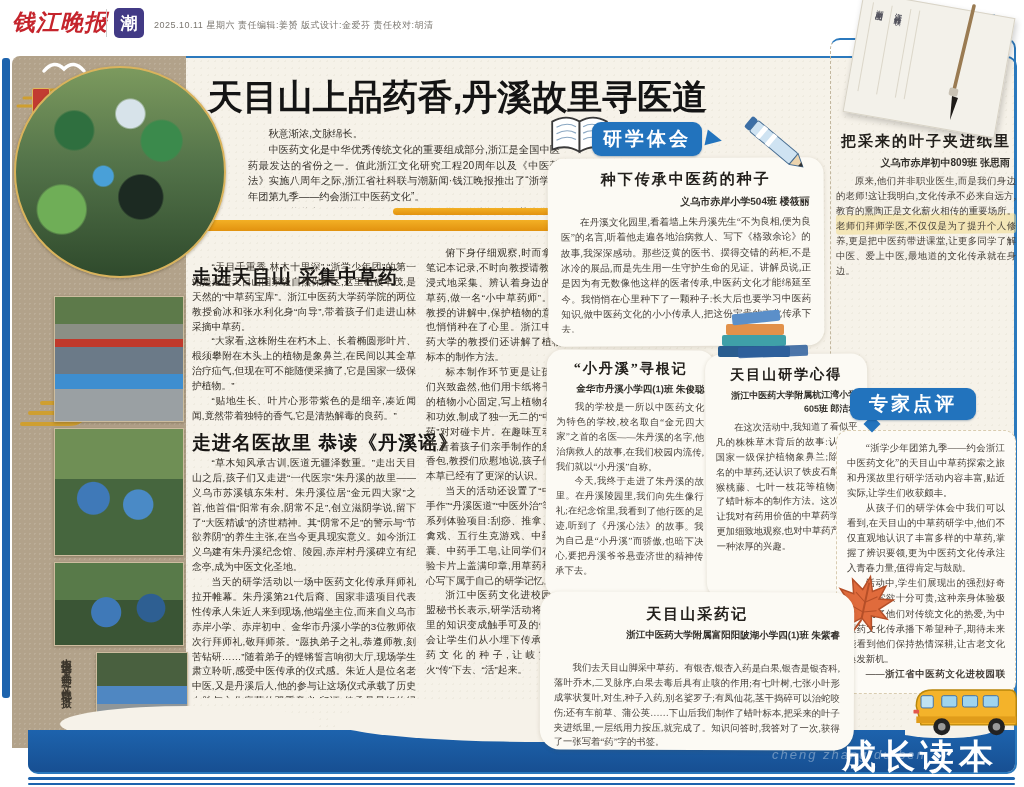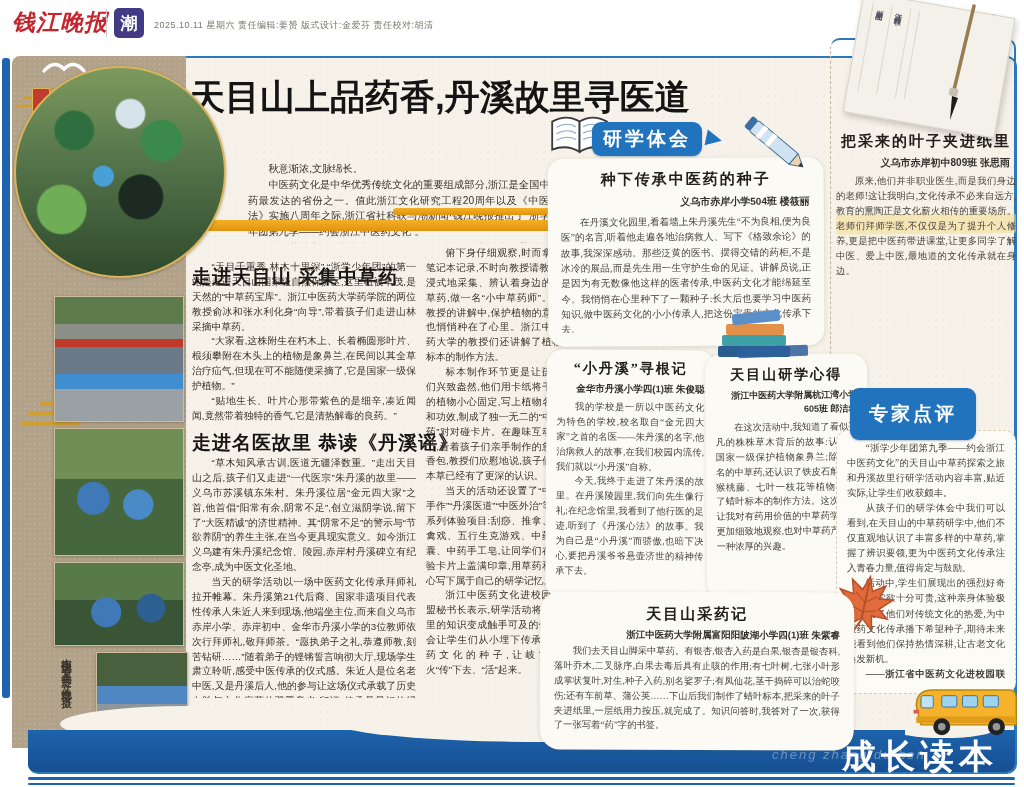--- a/index.html
+++ b/index.html
@@ -28,22 +28,22 @@
   .tan{background:#b2a28a;border-radius:8px 0 0 0;
        background-image:radial-gradient(rgba(255,255,255,.12) 1px,transparent 1px);background-size:5px 5px;}
   .bluebar{background:#1d63ad;border-radius:3px;}
   .photo{border:1px solid #cdbd9f;box-shadow:0 1px 3px rgba(60,45,20,.35);}
   .circlephoto{border-radius:50%;border:2px solid #d9b35c;}
   .seal{background:#c23b31;border:1px solid #e0b95e;border-radius:2px;}
   .credit{writing-mode:vertical-rl;font-size:10.5px;font-weight:700;color:#3c362c;letter-spacing:2px;}
   .caption{font-size:7.5px;line-height:1.25;color:#504a3f;}
   
   .kicker{font-size:16px;font-weight:700;color:#3a3a3a;text-align:center;letter-spacing:.5px;}
-  .headline{font-size:35px;font-weight:900;color:#141414;text-align:left;letter-spacing:0;}
-  .intro{font-size:10.2px;line-height:1.55;text-align:justify;color:#35312b;margin-top:35px;}
+  .headline{font-size:35px;font-weight:900;color:#141414;text-align:center;letter-spacing:0;}
+  .intro{font-size:10.2px;line-height:1.55;text-align:justify;color:#35312b;}
   .intro p,.bodycol p,.paperbody p,.expertbody p{margin:0;text-indent:2em;}
   
   .sectitle{font-size:19px;font-weight:800;color:#171513;letter-spacing:1px;}
   .bodycol{font-size:9.8px;line-height:1.52;text-align:justify;color:#363129;overflow:hidden;}
   
   .bubble{background:#2273bd;border-radius:9px;color:#fff;font-weight:800;font-size:19px;
           letter-spacing:3px;display:flex;align-items:center;justify-content:center;
           box-shadow:0 1px 2px rgba(0,50,100,.3);}
   .tri{width:0;height:0;border-left:16px solid #2273bd;border-top:8px solid transparent;
        border-bottom:8px solid transparent;}
@@ -269,21 +269,21 @@
     <div class="pbyline" style="margin:5px 10px 0 0;font-size:9px;">浙江中医药大学附属杭江湾小学</div>
     <div class="pbyline" style="margin:1px 10px 0 0;font-size:9px;">605班 郎洁希</div>
     <div class="paperbody" style="margin:4px 10px 0 10px;height:158px;font-size:9.3px;">
       <p>在这次活动中,我知道了看似平凡的株株草木背后的故事:认识了国家一级保护植物象鼻兰;除了著名的中草药,还认识了铁皮石斛、猕猴桃藤、七叶一枝花等植物;学会了蜡叶标本的制作方法。这次研学让我对有药用价值的中草药学会了更加细致地观察,也对中草药产生了一种浓厚的兴趣。</p>
     </div>
   </div>
 
   <div class="abs paper" style="left:540px;top:592px;width:314px;height:158px;transform:rotate(.2deg);z-index:41;border-radius:20px;">
     <div class="ptitle" style="margin-top:13px;">天目山采药记</div>
     <div class="pbyline" style="margin:5px 14px 0 0;font-size:9.5px;">浙江中医药大学附属富阳阳陂湖小学四(1)班 朱紫睿</div>
-    <div class="paperbody" style="margin:2px 14px 0 14px;height:88px;font-size:9.3px;">
+    <div class="paperbody" style="margin:19px 14px 0 14px;height:88px;font-size:9.3px;">
       <p>我们去天目山脚采中草药。有银杏,银杏入药是白果,银杏是银杏科,落叶乔木,二叉脉序,白果去毒后具有止咳的作用;有七叶树,七张小叶形成掌状复叶,对生,种子入药,别名娑罗子;有凤仙花,茎干捣碎可以治蛇咬伤;还有车前草、蒲公英……下山后我们制作了蜡叶标本,把采来的叶子夹进纸里,一层纸用力按压,就完成了。知识问答时,我答对了一次,获得了一张写着“药”字的书签。</p>
     </div>
   </div>
 
   <div class="abs" style="left:832px;top:572px;z-index:7;transform:rotate(12deg);">
     <svg width="62" height="76" viewBox="0 0 62 76">
       <path d="M31 4 L36 18 L48 10 L44 24 L58 22 L46 34 L56 42 L40 42 L43 56 L31 46 L19 56 L22 42 L6 42 L16 34 L4 22 L18 24 L14 10 L26 18 Z" fill="#e06b3c" stroke="#b54f28" stroke-width="1.5"></path>
       <path d="M31 10 L31 48 M31 48 L22 68" stroke="#b54f28" stroke-width="2" fill="none"></path>
       <path d="M31 30 L42 22 M31 30 L20 22 M31 40 L44 36 M31 40 L18 36" stroke="#b54f28" stroke-width="1" fill="none"></path>
     </svg>
@@ -303,21 +303,21 @@
     </svg>
   </div>
 
   <div class="abs ptitle" style="left:840px;top:132px;width:172px;">把采来的叶子夹进纸里</div>
   <div class="abs pbyline" style="left:840px;top:156px;width:170px;">义乌市赤岸初中809班 张思雨</div>
   <div class="abs highlight" style="left:836px;top:214px;width:180px;height:20px;transform:rotate(-.5deg);z-index:5;"></div>
   <div class="abs expertbody" style="left:836px;top:174px;width:180px;height:202px;z-index:6;">
     <p>原来,他们并非职业医生,而是我们身边的老师!这让我明白,文化传承不必来自远方,教育的熏陶正是文化薪火相传的重要场所。老师们拜师学医,不仅仅是为了提升个人修养,更是把中医药带进课堂,让更多同学了解中医、爱上中医,最地道的文化传承就在身边。</p>
   </div>
 
-  <div class="abs bubble" style="left:850px;top:388px;width:126px;height:52px;z-index:7;">
+  <div class="abs bubble" style="left:850px;top:388px;width:126px;height:32px;z-index:7;">
     <span>专家点评</span>
   </div>
   <div class="abs bubbletail" style="left:866px;top:418px;z-index:6;"></div>
   <div class="abs expertcard" style="left:836px;top:430px;width:178px;height:262px;z-index:5;">
     <div class="expertbody" style="margin:10px 10px 0 10px;height:240px;">
       <p>“浙学少年团第九季——约会浙江中医药文化”的天目山中草药探索之旅和丹溪故里行研学活动内容丰富,贴近实际,让学生们收获颇丰。</p>
       <p>从孩子们的研学体会中我们可以看到,在天目山的中草药研学中,他们不仅直观地认识了丰富多样的中草药,掌握了辨识要领,更为中医药文化传承注入青春力量,值得肯定与鼓励。</p>
       <p>活动中,学生们展现出的强烈好奇心与探索欲十分可贵,这种亲身体验极大激发了他们对传统文化的热爱,为中医药文化传承播下希望种子,期待未来能看到他们保持热情深耕,让古老文化焕发新机。</p>
       <p class="signature">——浙江省中医药文化进校园联盟常务副秘书长 彭建华</p>
     </div>

